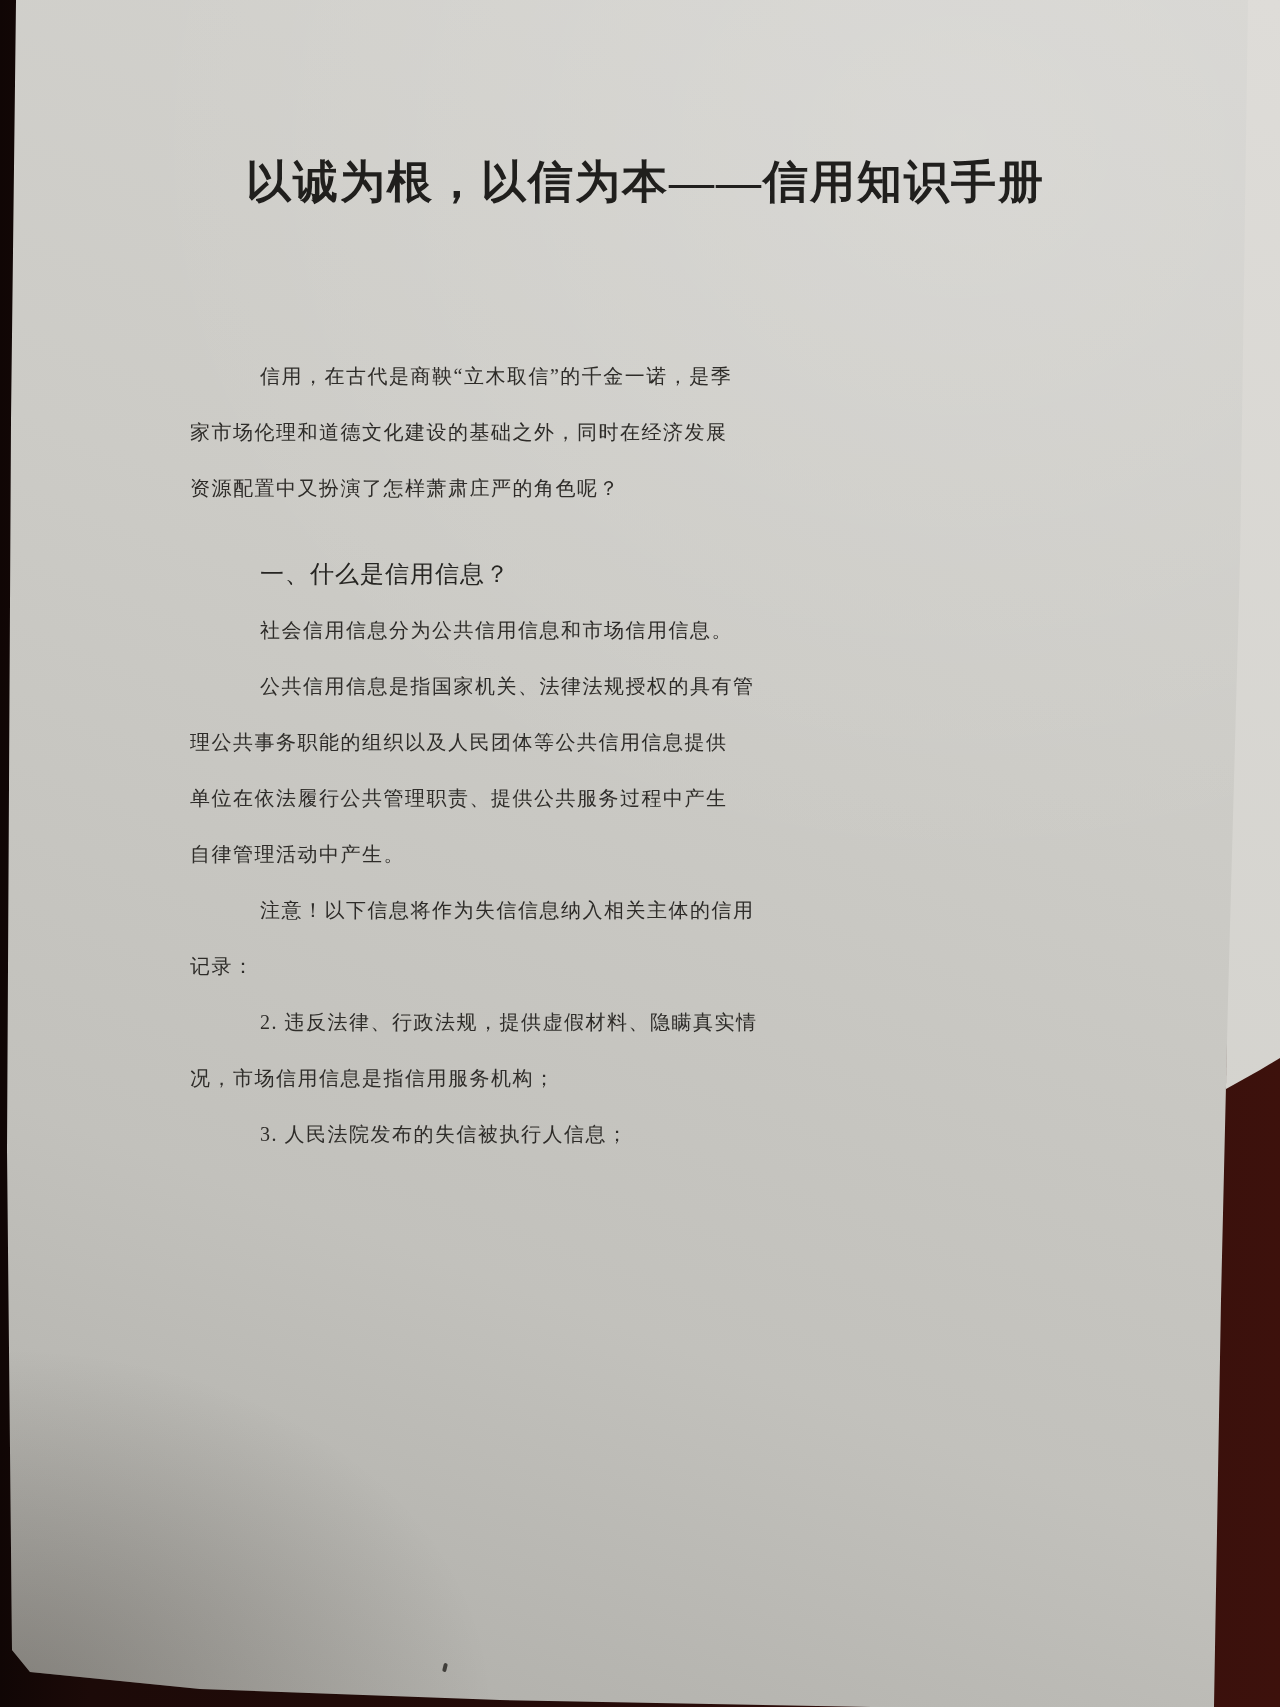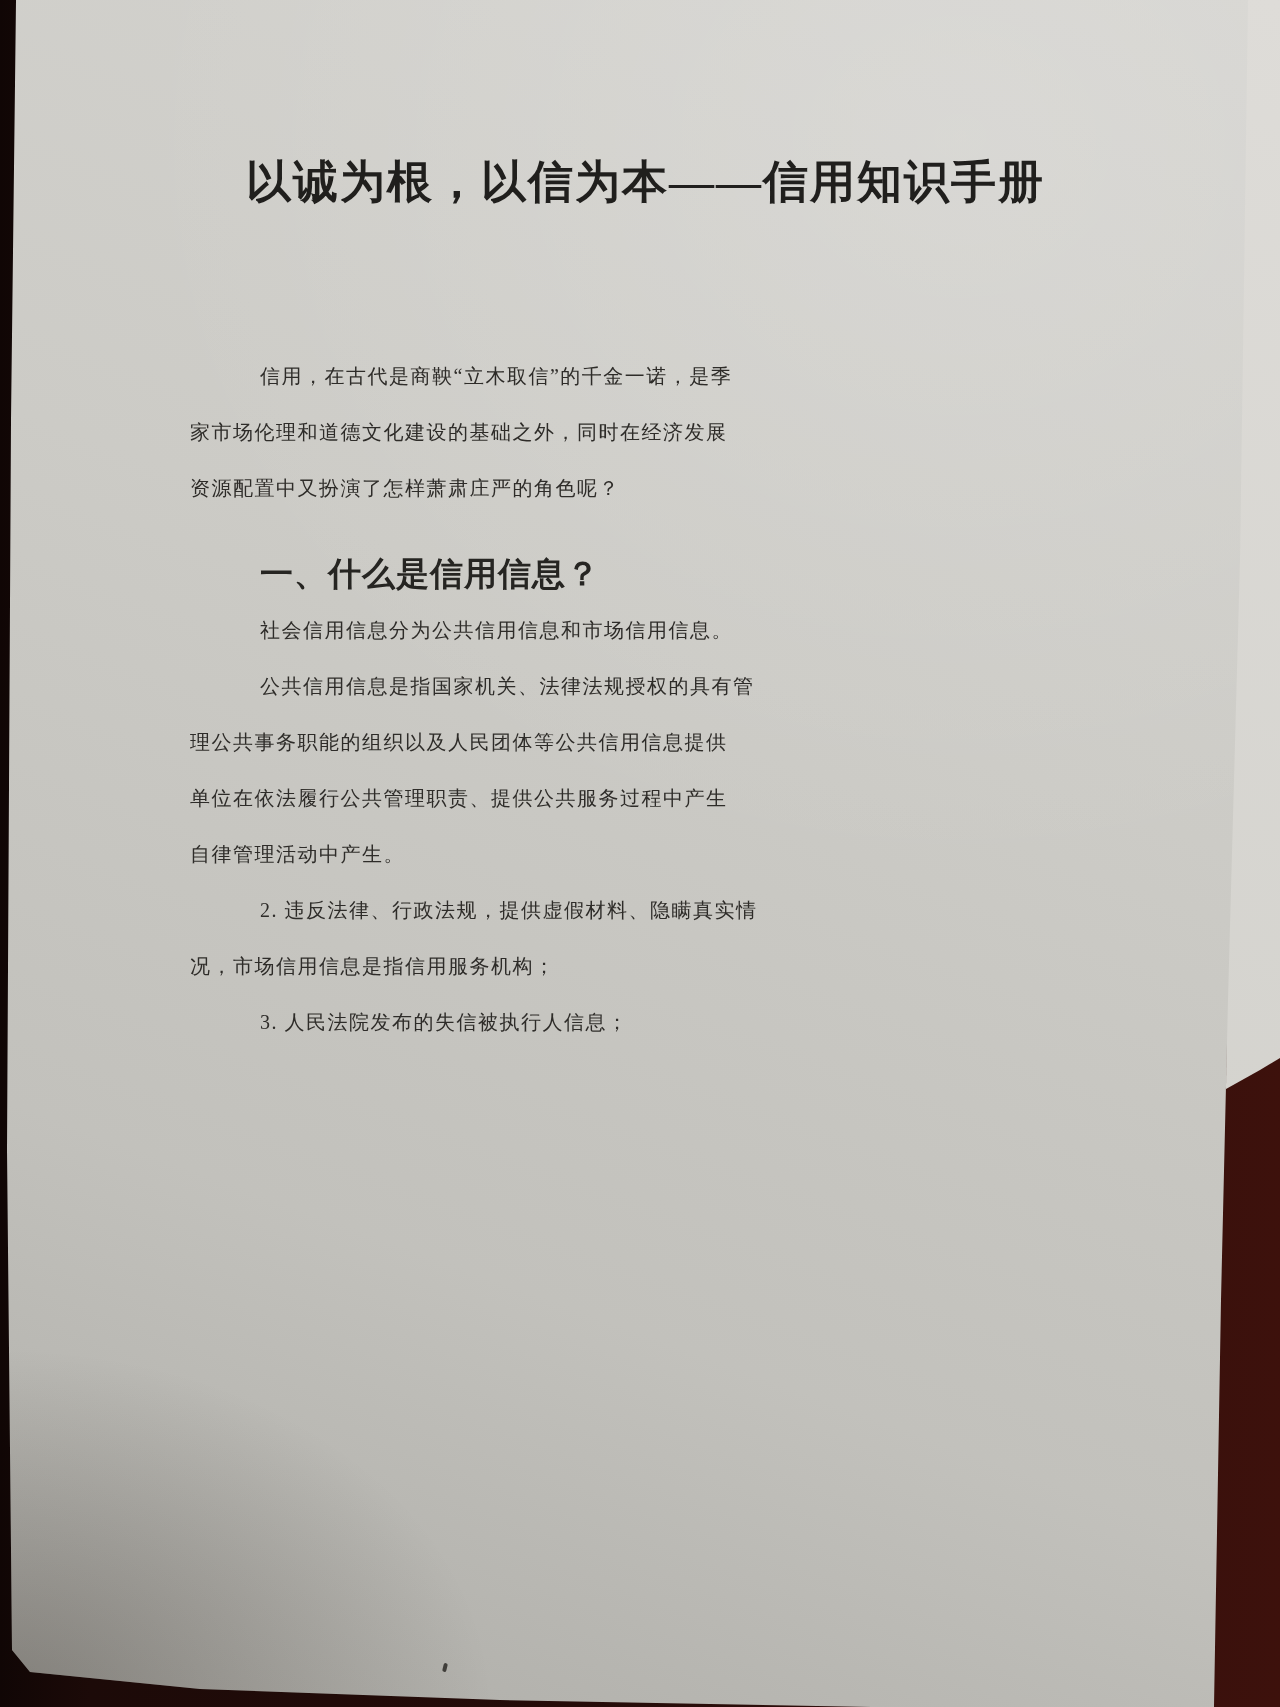--- a/index.html
+++ b/index.html
@@ -48,21 +48,21 @@
 
   .para{margin:0;}
   .para .line{
     font-size:20px;line-height:56px;letter-spacing:1.5px;
     white-space:nowrap;
   }
   .para .line.indent{padding-left:70px;}
   .para.heading{margin-top:30px;}
   .para.heading .line{
     font-family:"Liberation Sans", sans-serif;
-    font-weight:700;font-size:33px;color:#262522;letter-spacing:1px;
+    font-weight:400;font-size:24px;color:#262522;letter-spacing:1px;
   }
 
   
   .speck{
     position:absolute;left:443px;top:1663px;width:4px;height:9px;
     background:#403e3a;border-radius:2px;transform:rotate(14deg);
   }
 </style>
 </head>
 <body>
@@ -85,20 +85,24 @@
           <div class="para body">
             <div class="line indent">社会信用信息分为公共信用信息和市场信用信息。</div>
           </div>
           <div class="para body">
             <div class="line indent">公共信用信息是指国家机关、法律法规授权的具有管</div>
             <div class="line">理公共事务职能的组织以及人民团体等公共信用信息提供</div>
             <div class="line">单位在依法履行公共管理职责、提供公共服务过程中产生</div>
             <div class="line">自律管理活动中产生。</div>
           </div>
           <div class="para body">
+            <div class="line indent">注意！以下信息将作为失信信息纳入相关主体的信用</div>
+            <div class="line">记录：</div>
+          </div>
+          <div class="para body">
             <div class="line indent">2. 违反法律、行政法规，提供虚假材料、隐瞒真实情</div>
             <div class="line">况，市场信用信息是指信用服务机构；</div>
           </div>
           <div class="para body">
             <div class="line indent">3. 人民法院发布的失信被执行人信息；</div>
           </div>
         </div>
     </div>
     <div class="speck"></div>
   </div>

